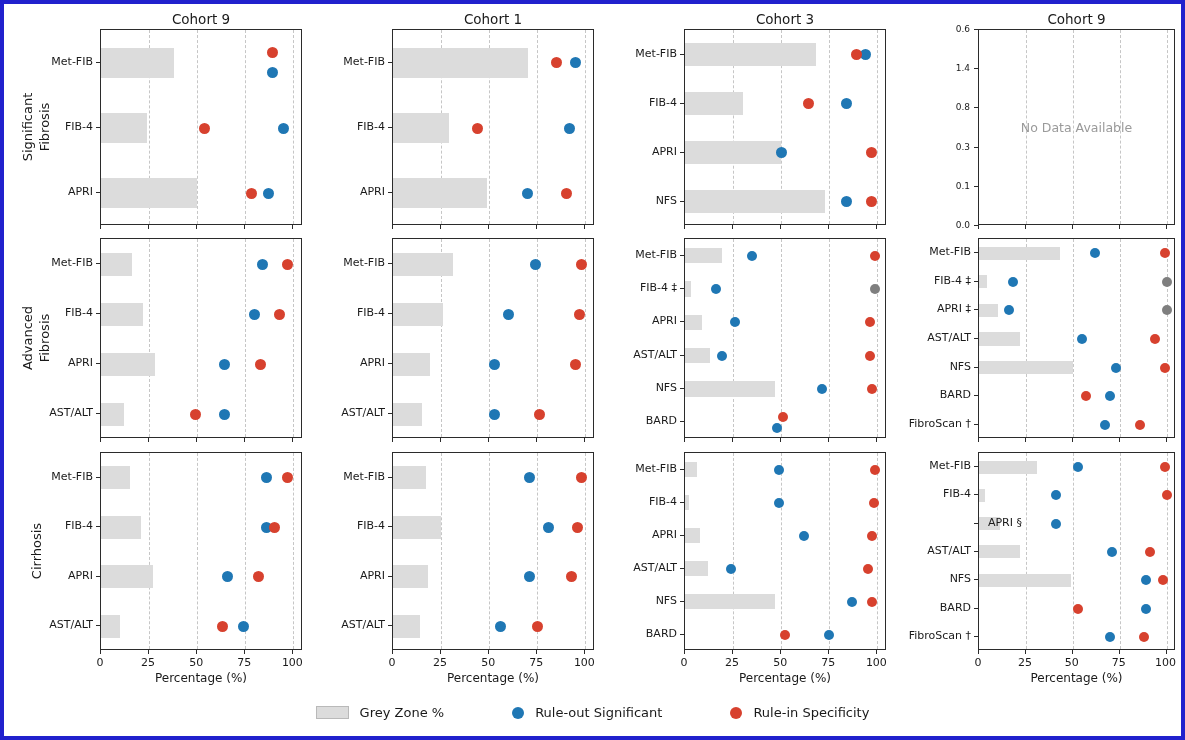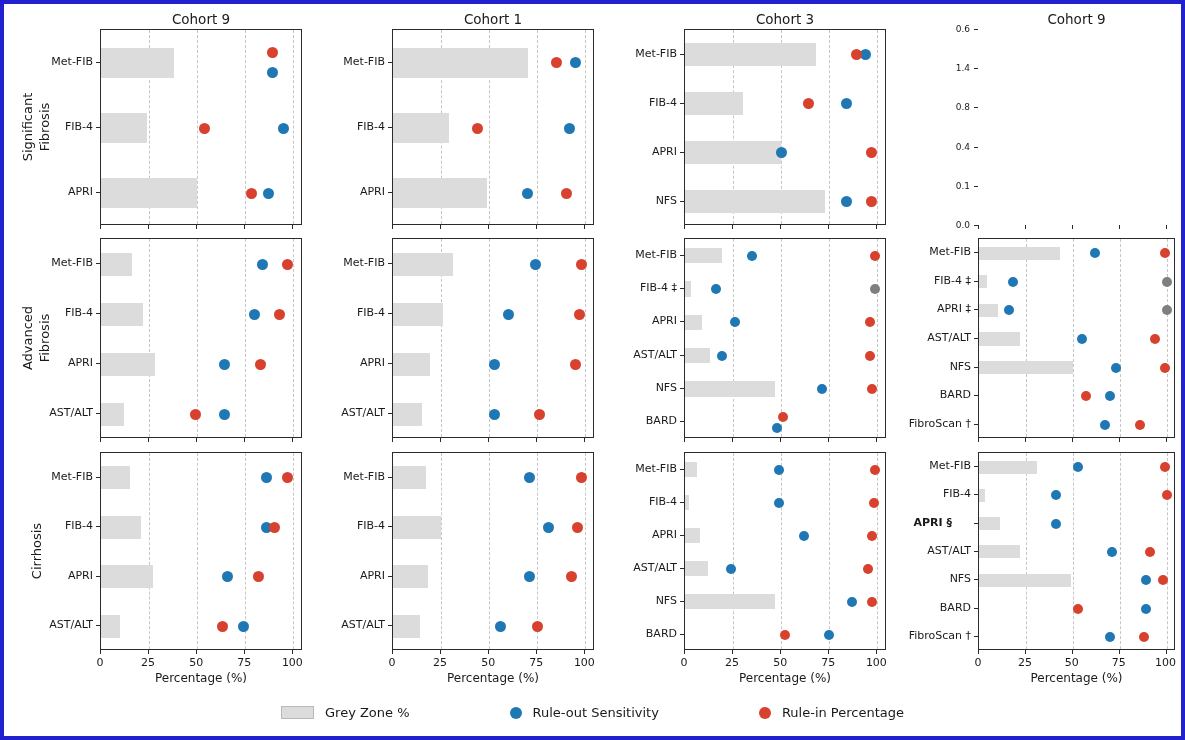--- a/index.html
+++ b/index.html
@@ -14,21 +14,21 @@
   .dot{position:absolute;border-radius:50%;}
   .title{position:absolute;transform:translateX(-50%);font-size:13.5px;white-space:nowrap;}
   .ylab{position:absolute;font-size:11px;line-height:16px;height:16px;text-align:right;white-space:nowrap;}
   .ytick{position:absolute;width:4px;height:1px;background:#2b2b2b;}
   .xtick{position:absolute;width:1px;height:4px;background:#2b2b2b;}
   .xticklab{position:absolute;font-size:11px;transform:translateX(-50%);}
   .xlabel{position:absolute;font-size:12px;transform:translateX(-50%);white-space:nowrap;}
   .outcome{position:absolute;transform:translate(-50%,-50%) rotate(-90deg);font-size:13px;text-align:center;line-height:1.3;white-space:nowrap;}
   .nodata{position:absolute;left:0;top:0;right:0;bottom:0;display:flex;align-items:center;justify-content:center;font-size:12.5px;color:#9a9a9a;}
   .eylab{position:absolute;font-size:9px;text-align:right;transform:translateY(-50%);}
-  #legend{position:absolute;left:0;right:0;top:701px;display:flex;justify-content:center;align-items:center;gap:100px;font-size:13px;}
+  #legend{position:absolute;left:0;right:0;top:701px;display:flex;justify-content:center;align-items:center;gap:68px;font-size:13px;}
   .leg-item{display:flex;align-items:center;gap:11px;}
   .leg-swatch{width:33px;height:13px;border:1px solid #b9b9b9;box-sizing:border-box;}
   .leg-dot{width:12px;height:12px;border-radius:50%;}
 </style>
 </head>
 <body>
 
 <div id="wrap">
     <div class="plot" style="left: 96px; top: 25px; width: 202px; height: 196px; border-color: rgb(43, 43, 43);">
       <div class="grid" style="left: 48.0952px;"></div>
@@ -109,33 +109,40 @@
     <div class="xtick" style="left: 872.381px; top: 221px;"></div>
     <div class="title" style="left: 781px; top: 7px;">Cohort 3</div>
     <div class="ylab" style="left: 583px; width: 90px; top: 41.5px;">Met-FIB</div>
     <div class="ytick" style="left: 676px; top: 49.5px;"></div>
     <div class="ylab" style="left: 583px; width: 90px; top: 90.5px;">FIB-4</div>
     <div class="ytick" style="left: 676px; top: 98.5px;"></div>
     <div class="ylab" style="left: 583px; width: 90px; top: 139.5px;">APRI</div>
     <div class="ytick" style="left: 676px; top: 147.5px;"></div>
     <div class="ylab" style="left: 583px; width: 90px; top: 188.5px;">NFS</div>
     <div class="ytick" style="left: 676px; top: 196.5px;"></div>
+    <div class="plot" style="left: 974px; top: 25px; width: 197px; height: 196px; border-color: rgb(43, 43, 43);">
+      <div class="grid" style="left: 46.9048px;"></div>
+      <div class="grid" style="left: 93.8095px;"></div>
+      <div class="grid" style="left: 140.714px;"></div>
+      <div class="grid" style="left: 187.619px;"></div>
+      <div class="nodata">No Data Available</div>
+    </div>
     <div class="xtick" style="left: 974px; top: 221px;"></div>
     <div class="xtick" style="left: 1020.9px; top: 221px;"></div>
     <div class="xtick" style="left: 1067.81px; top: 221px;"></div>
     <div class="xtick" style="left: 1114.71px; top: 221px;"></div>
     <div class="xtick" style="left: 1161.62px; top: 221px;"></div>
     <div class="title" style="left: 1072.5px; top: 7px;">Cohort 9</div>
     <div class="eylab" style="left: 938px; width: 28px; top: 25px;">0.6</div>
     <div class="ytick" style="left: 970px; top: 25px;"></div>
     <div class="eylab" style="left: 938px; width: 28px; top: 64.2px;">1.4</div>
     <div class="ytick" style="left: 970px; top: 64.2px;"></div>
     <div class="eylab" style="left: 938px; width: 28px; top: 103.4px;">0.8</div>
     <div class="ytick" style="left: 970px; top: 103.4px;"></div>
-    <div class="eylab" style="left: 938px; width: 28px; top: 142.6px;">0.4</div>
+    <div class="eylab" style="left: 938px; width: 28px; top: 142.6px;">0.3</div>
     <div class="ytick" style="left: 970px; top: 142.6px;"></div>
     <div class="eylab" style="left: 938px; width: 28px; top: 181.8px;">0.1</div>
     <div class="ytick" style="left: 970px; top: 181.8px;"></div>
     <div class="eylab" style="left: 938px; width: 28px; top: 221px;">0.0</div>
     <div class="ytick" style="left: 970px; top: 221px;"></div>
     <div class="plot" style="left: 96px; top: 234px; width: 202px; height: 200px; border-color: rgb(43, 43, 43);">
       <div class="grid" style="left: 48.0952px;"></div>
       <div class="grid" style="left: 96.1905px;"></div>
       <div class="grid" style="left: 144.286px;"></div>
       <div class="grid" style="left: 192.381px;"></div>
@@ -432,21 +439,21 @@
     <div class="xticklab" style="left: 974px; top: 652px;">0</div>
     <div class="xticklab" style="left: 1020.9px; top: 652px;">25</div>
     <div class="xticklab" style="left: 1067.81px; top: 652px;">50</div>
     <div class="xticklab" style="left: 1114.71px; top: 652px;">75</div>
     <div class="xticklab" style="left: 1161.62px; top: 652px;">100</div>
     <div class="xlabel" style="left: 1072.5px; top: 667px;">Percentage (%)</div>
     <div class="ylab" style="left: 877px; width: 90px; top: 454.143px;">Met-FIB</div>
     <div class="ytick" style="left: 970px; top: 462.143px;"></div>
     <div class="ylab" style="left: 877px; width: 90px; top: 482.429px;">FIB-4</div>
     <div class="ytick" style="left: 970px; top: 490.429px;"></div>
-    <div class="ylab" style="left: 858px; width: 90px; top: 510.714px; font-weight: bold;">APRI §</div>
+    <div class="ylab" style="left: 928px; width: 90px; top: 510.714px;">APRI §</div>
     <div class="ytick" style="left: 970px; top: 518.714px;"></div>
     <div class="ylab" style="left: 877px; width: 90px; top: 539px;">AST/ALT</div>
     <div class="ytick" style="left: 970px; top: 547px;"></div>
     <div class="ylab" style="left: 877px; width: 90px; top: 567.286px;">NFS</div>
     <div class="ytick" style="left: 970px; top: 575.286px;"></div>
     <div class="ylab" style="left: 877px; width: 90px; top: 595.571px;">BARD</div>
     <div class="ytick" style="left: 970px; top: 603.571px;"></div>
     <div class="ylab" style="left: 877px; width: 90px; top: 623.857px;">FibroScan †</div>
     <div class="ytick" style="left: 970px; top: 631.857px;"></div>
     <div class="outcome" style="left: 33px; top: 123px;">
@@ -460,20 +467,20 @@
     <div class="outcome" style="left: 33px; top: 547px;">
       <span style="display: block;">Cirrhosis</span>
     </div>
     <div id="legend">
       <div class="leg-item">
         <div class="leg-swatch" style="background: rgb(220, 220, 220);"></div>
         <div class="leg-label">Grey Zone %</div>
       </div>
       <div class="leg-item">
         <div class="leg-dot" style="background: rgb(31, 119, 180);"></div>
-        <div class="leg-label">Rule-out Sensitivity</div>
+        <div class="leg-label">Rule-out Significant</div>
       </div>
       <div class="leg-item">
         <div class="leg-dot" style="background: rgb(215, 65, 46);"></div>
-        <div class="leg-label">Rule-in Percentage</div>
+        <div class="leg-label">Rule-in Specificity</div>
       </div>
     </div>
   </div>
 
 </body></html>

